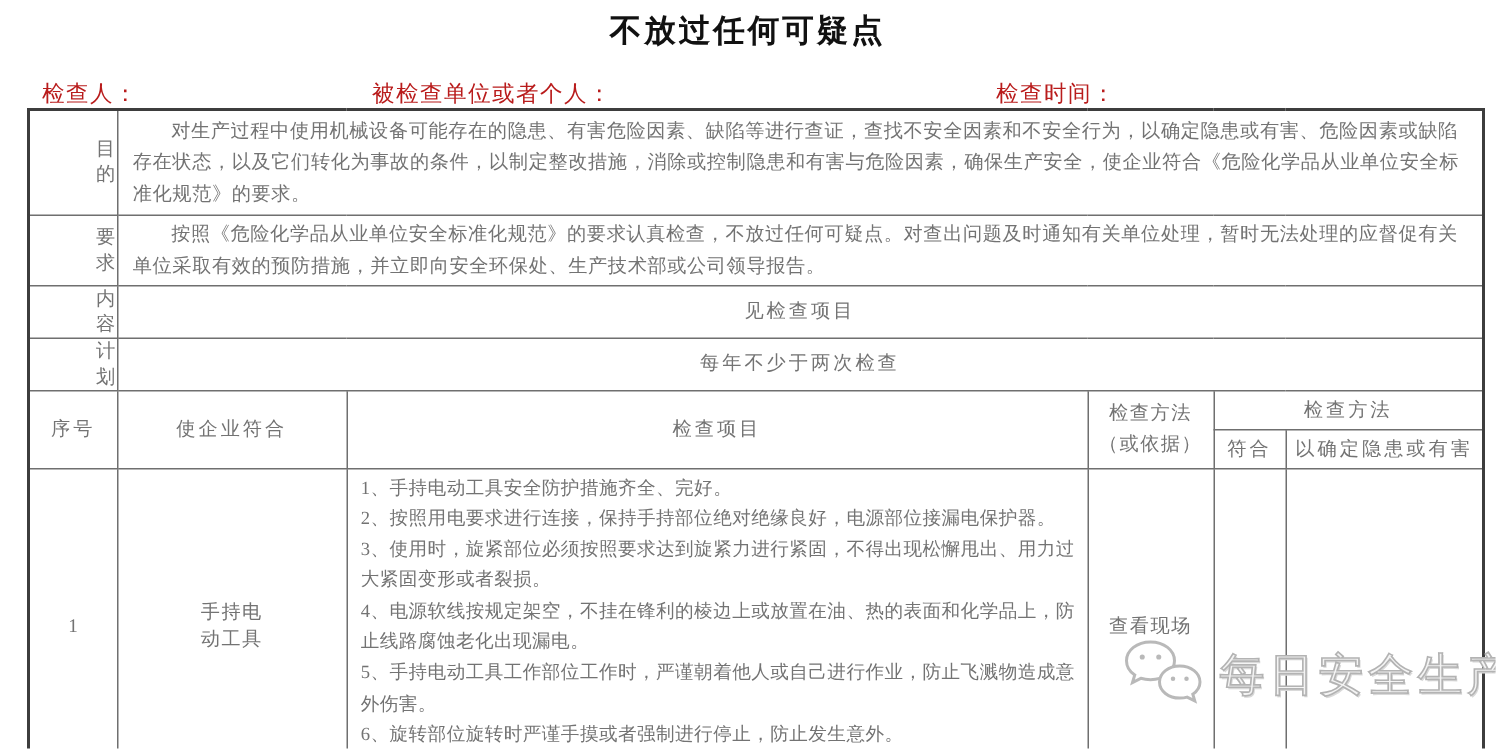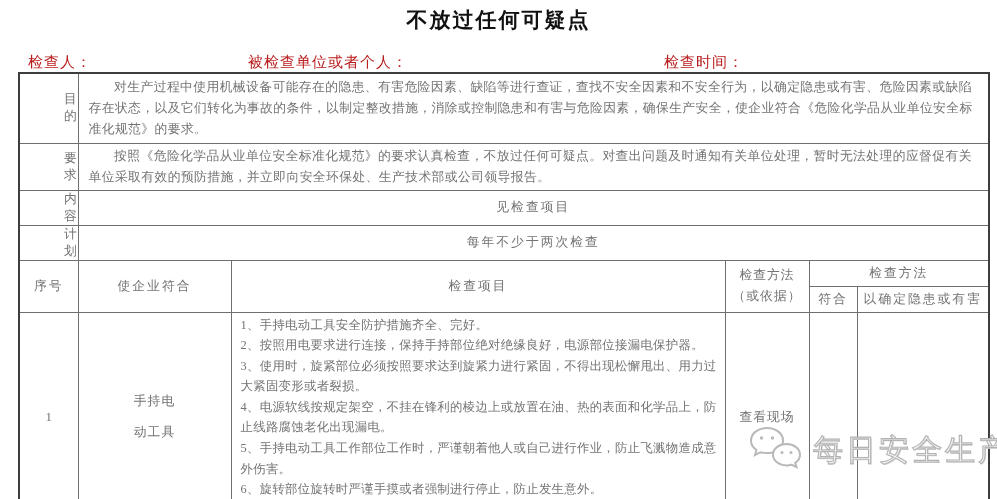--- a/index.html
+++ b/index.html
@@ -44,21 +44,21 @@
     text-align: left; text-indent: 2em;
     padding: 2px 10px; line-height: 21px; letter-spacing: 0.4px;
   }
   .meta-center { text-align: center; text-indent: 0; letter-spacing: 2px; }
 
   .hdr { text-align: center; letter-spacing: 2px; }
   .hdr-method { white-space: pre-line; line-height: 21px; letter-spacing: 1px; }
 
   .num-cell { text-align: center; }
   .item-cell { text-align: center; }
-  .item-cell .wrapbox { display: inline-block; width: 4.2em; text-align: center; line-height: 31px; letter-spacing: 1px; }
+  .item-cell .wrapbox { display: inline-block; width: 4.2em; text-align: center; line-height: 18px; letter-spacing: 1px; }
   .std-cell {
     vertical-align: middle; text-align: left;
     padding: 2px 4px 2px 9px;
     white-space: pre-line;
     line-height: 20.6px;
     font-size: 12.4px;
     letter-spacing: 0.3px;
   }
   .method-cell { text-align: center; letter-spacing: 1px; }
 

